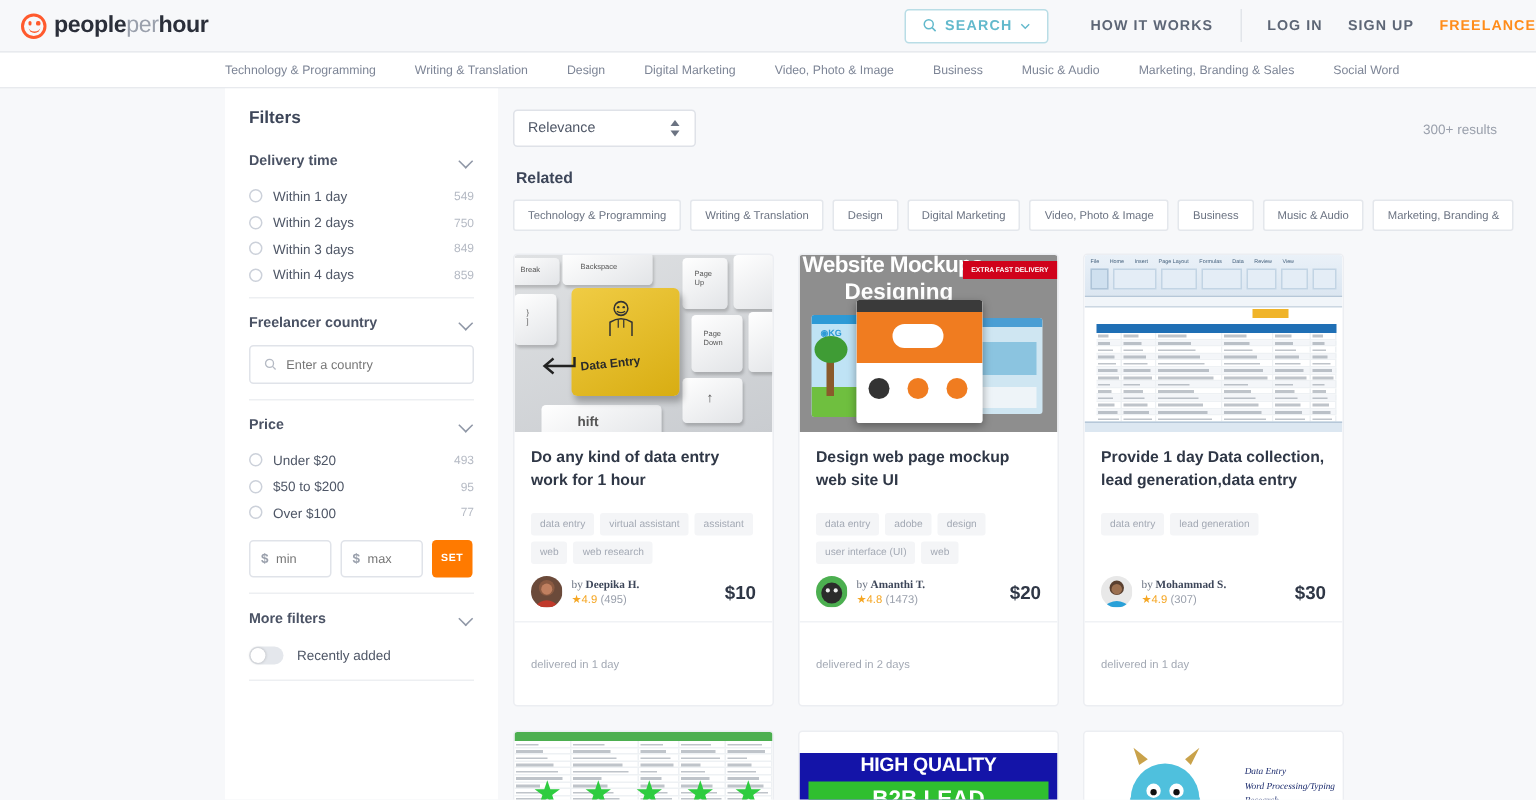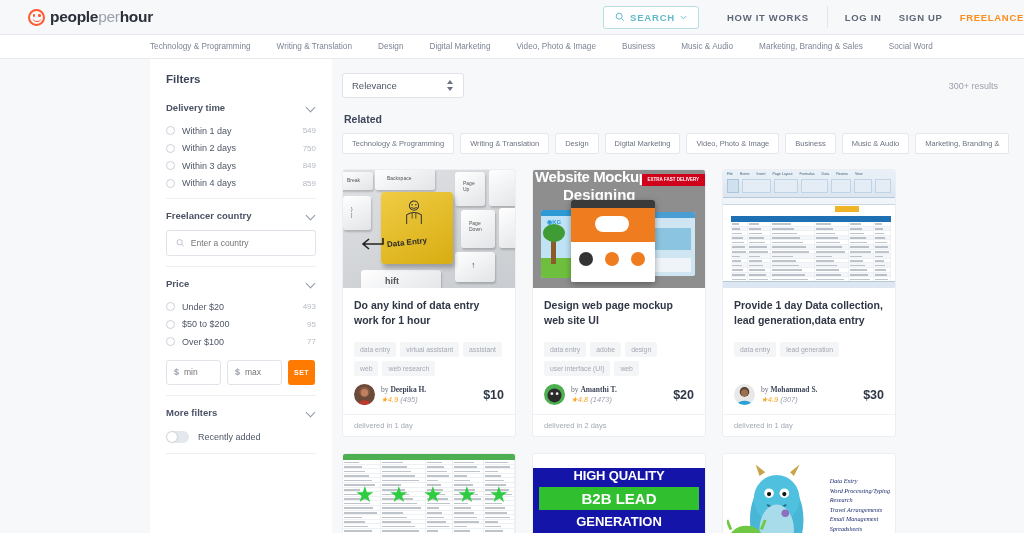--- a/index.html
+++ b/index.html
@@ -11,21 +11,21 @@
     color: #3d4659;
   }
 
   
   .header {
     height: 35px; background: #f7f8fa;
     display: flex; align-items: center;
     border-bottom: 1px solid #e8eaee;
     position: relative;
   }
-  .logo-wrap { display: flex; align-items: center; padding-left: 28px; }
+  .logo-wrap { display: flex; align-items: center; padding-left: 14px; }
   .logo-mark {
     width: 17px; height: 17px; border-radius: 50%;
     border: 2px solid #ff5a2d; position: relative; margin-right: 5px;
   }
   .logo-mark::before, .logo-mark::after {
     content: ""; position: absolute; width: 2.5px; height: 2.5px;
     border-radius: 50%; background: #ff5a2d; top: 3.5px;
   }
   .logo-mark::before { left: 2.5px; }
   .logo-mark::after { right: 2.5px; }
@@ -183,25 +183,25 @@
   .tags { display: flex; flex-wrap: wrap; gap: 4px; margin: 14px 0 9px 0; height: 33px; align-content: flex-start; }
   .tag {
     background: #f4f5f7; color: #a3a9b4; font-size: 6.8px;
     padding: 4px 6px; border-radius: 2px; white-space: nowrap;
   }
   .seller { display: flex; align-items: center; gap: 6px; padding-bottom: 9px; }
   .avatar { width: 21px; height: 21px; border-radius: 50%; overflow: hidden; flex: none; position: relative; }
   .seller-info { line-height: 1.25; }
   .seller-name { font-size: 7.5px; color: #6b7382; font-family: Liberation Serif, serif; }
   .seller-name b { color: #3d4659; }
-  .rating { font-size: 7.5px; color: #f5a623; font-style: italic; }
+  .rating { font-size: 7.5px; color: #f5a623; }
   .rating .cnt { color: #9aa0ac; }
   .price { margin-left: auto; font-size: 12.5px; font-weight: bold; color: #2f3746; }
   .card-foot {
-    border-top: 1px solid #f0f2f5; padding: 6px 11px;
+    border-top: 1px solid #f0f2f5; padding: 23px 11px;
     font-size: 7.5px; color: #a3a9b4;
   }
 
   
   .kb { width: 100%; height: 100%; background: linear-gradient(160deg,#dfe1e3,#c9ccd0); position: relative; }
   .key {
     position: absolute; background: linear-gradient(150deg,#fff,#e2e4e7);
     border-radius: 3px; box-shadow: 1px 2px 2px rgba(0,0,0,.18);
   }
   .keylbl { position: absolute; font-size: 5px; color: #555; }

